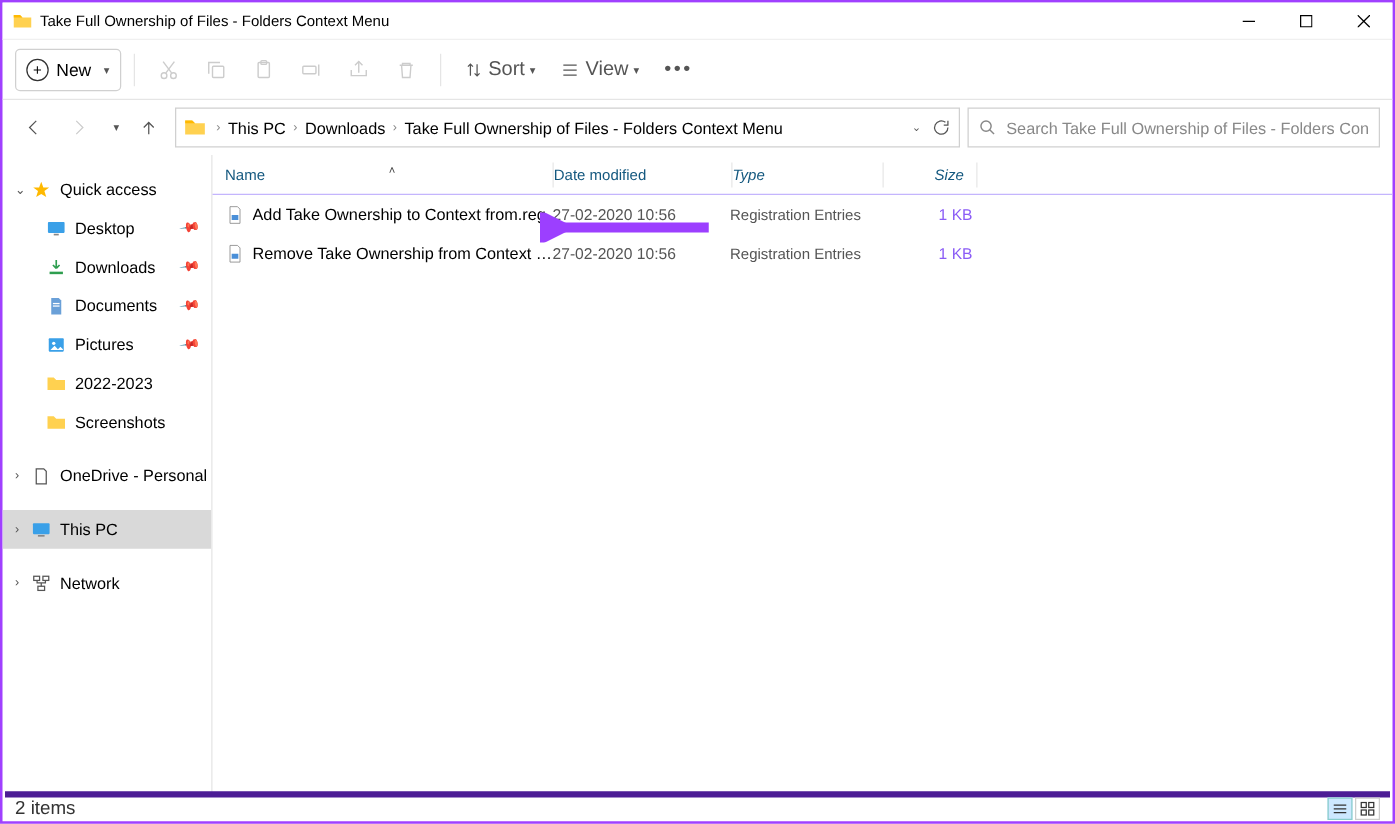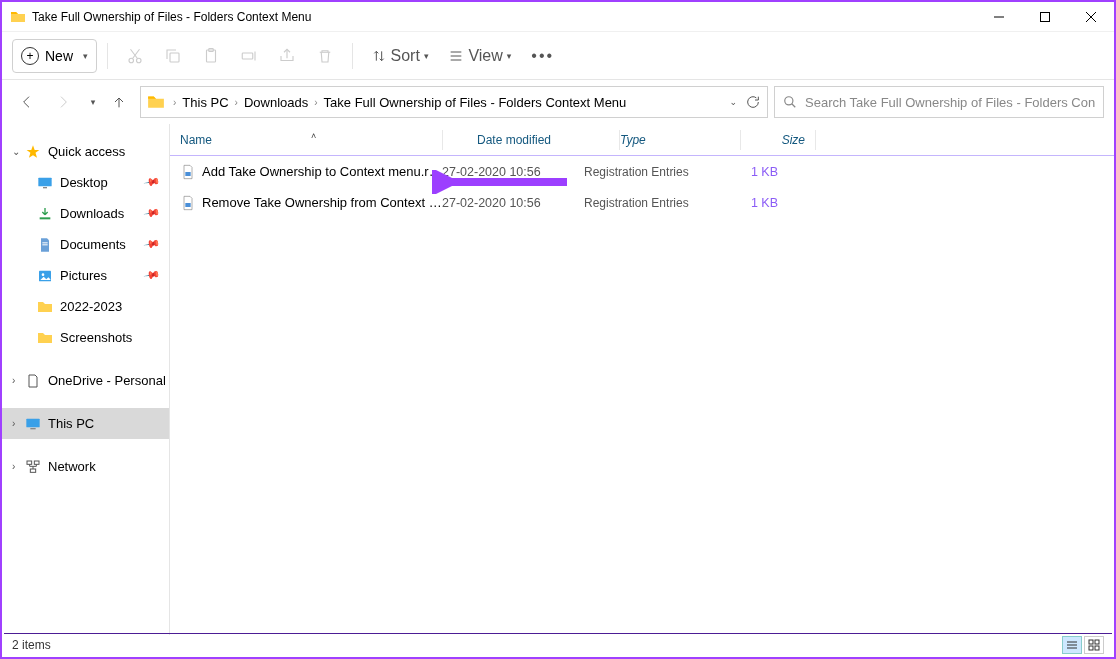--- a/index.html
+++ b/index.html
@@ -40,38 +40,38 @@
 .side-item.selected { background: #d9d9d9; }
 .side-item .exp { width: 10px; font-size: 10px; color: #555; }
 .side-item .ic { width: 18px; height: 18px; margin-right: 4px; display: inline-flex; align-items: center; justify-content: center; }
 .side-item .pin { position: absolute; right: 10px; color: #888; font-size: 11px; transform: rotate(35deg); }
 
 
 .files { flex: 1; position: relative; }
 .file-header { display: flex; height: 32px; align-items: center; border-bottom: 1px solid #c4b5fd; font-size: 12px; color: #14587f; padding-left: 10px; position: relative; }
 .col { padding-right: 10px; }
 .col.name { width: 262px; position: relative; }
-.col.date { width: 142px; margin-left: 34px; }
+.col.date { width: 142px; }
 .col.type { width: 120px; font-style: italic; }
 .col.size { width: 74px; text-align: right; font-style: italic; }
 .sort-caret { position: absolute; top: -2px; left: 50%; font-size: 9px; color: #444; }
 .col-sep { width: 1px; height: 20px; background: #e8e8e8; }
 .file-row { display: flex; height: 31px; align-items: center; font-size: 13px; color: #000; padding-left: 10px; }
 .file-row .ic { width: 16px; height: 16px; margin-right: 6px; display: inline-flex; align-items: center; justify-content: center; flex-shrink: 0; }
 .file-row .name-cell { width: 262px; display: flex; align-items: center; overflow: hidden; }
 .file-row .name-text { overflow: hidden; text-overflow: ellipsis; white-space: nowrap; }
 .file-row .date-cell { width: 142px; color: #555; font-size: 12.5px; }
 .file-row .type-cell { width: 120px; color: #555; font-size: 12px; }
 .file-row .size-cell { width: 74px; text-align: right; color: #8b5cf6; font-size: 12.5px; }
 
 
 .arrow-overlay { position: absolute; top: 46px; left: 262px; pointer-events: none; }
 
 
-.statusbar { position: absolute; bottom: 2px; left: 2px; right: 2px; height: 22px; border-top: 1px solid #4c1d95; display: flex; align-items: center; font-size: 12px; color: #333; padding: 0 8px; }
+.statusbar { position: absolute; bottom: 2px; left: 2px; right: 2px; height: 22px; border-top: 5px solid #4c1d95; display: flex; align-items: center; font-size: 15px; color: #333; padding: 0 8px; }
 .statusbar .spacer { flex: 1; }
 .view-toggle { width: 20px; height: 18px; border: 1px solid #ccc; margin-left: 2px; display: flex; align-items: center; justify-content: center; font-size: 10px; }
 .view-toggle.active { background: #cde8ff; border-color: #8cc; }
 
 
 svg { display: block; }
 </style>
 </head>
 <body>
 
@@ -347,21 +347,21 @@
     </div>
 
     <div class="file-row">
       <div class="name-cell">
         <span class="ic">
             <svg width="16" height="16" viewBox="0 0 24 24">
               <path fill="#fff" stroke="#888" d="M6 2h9l3 3v17H6z"></path>
               <rect x="8" y="12" width="8" height="6" fill="#4a8fd8"></rect>
             </svg>
           </span>
-        <span class="name-text">Add Take Ownership to Context menu.reg</span>
+        <span class="name-text">Add Take Ownership to Context from.reg</span>
       </div>
       <div class="date-cell">27-02-2020 10:56</div>
       <div class="type-cell">Registration Entries</div>
       <div class="size-cell">1 KB</div>
     </div>
 
     <div class="file-row">
       <div class="name-cell">
         <span class="ic">
             <svg width="16" height="16" viewBox="0 0 24 24">

